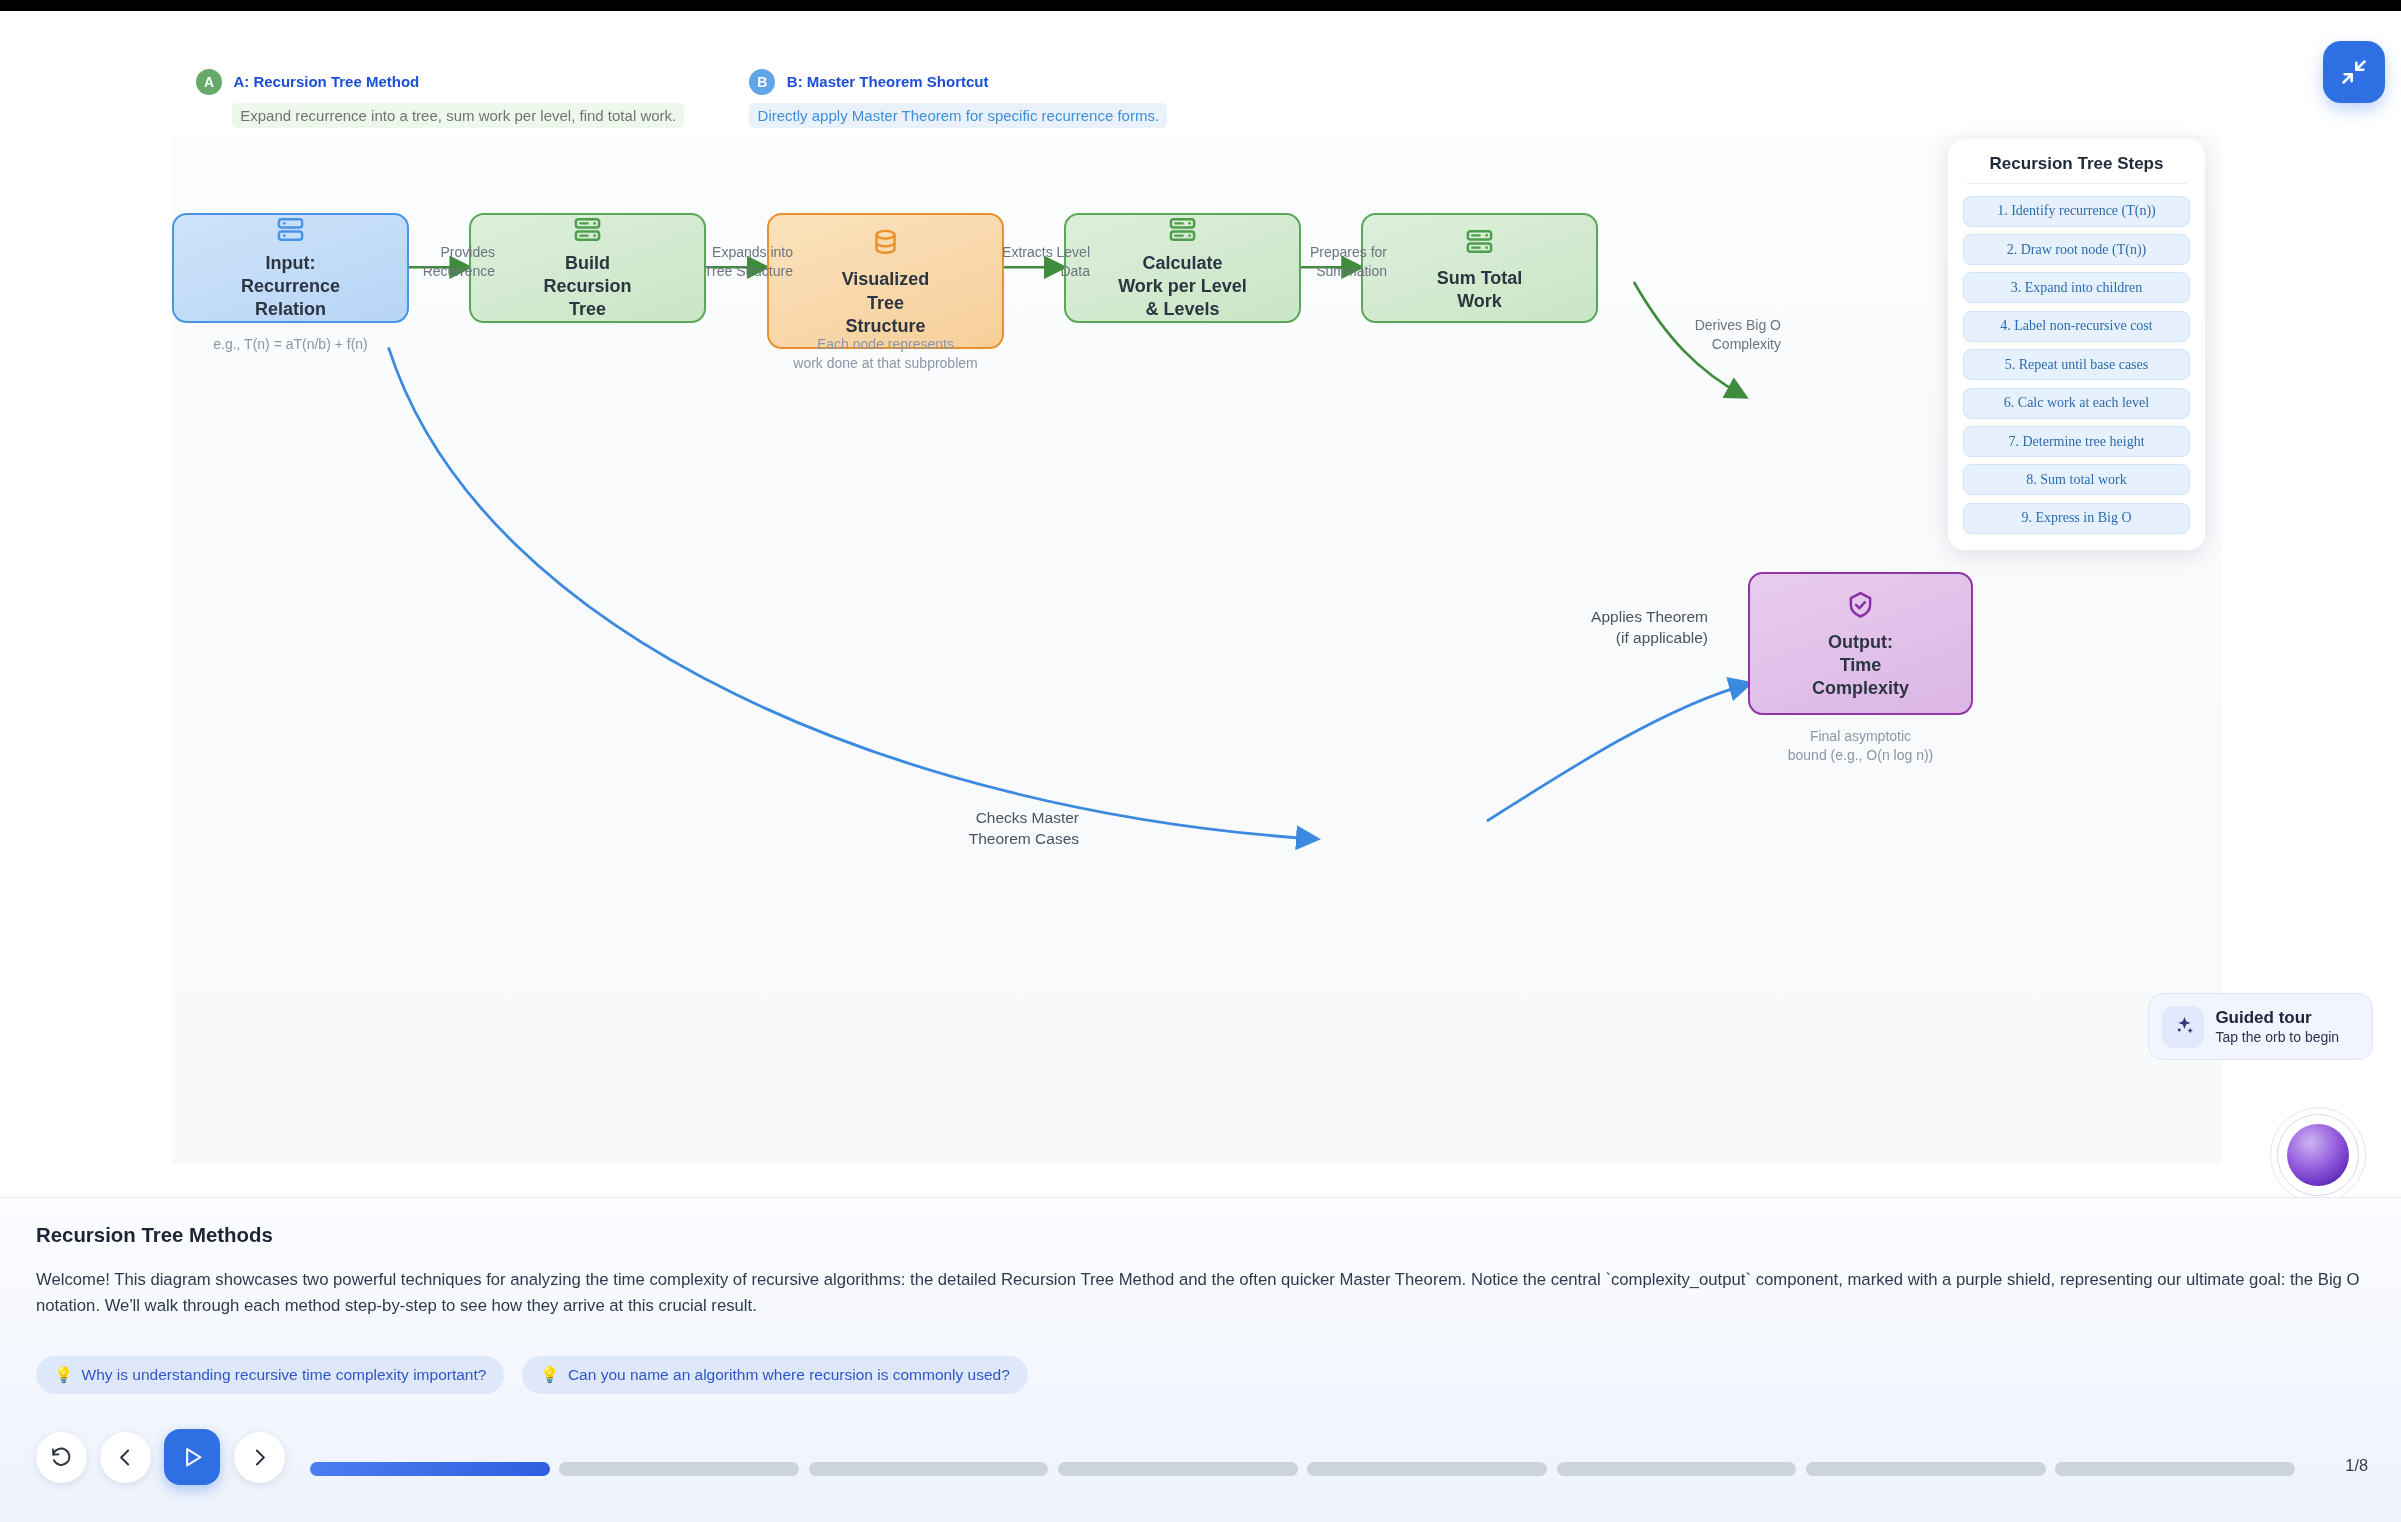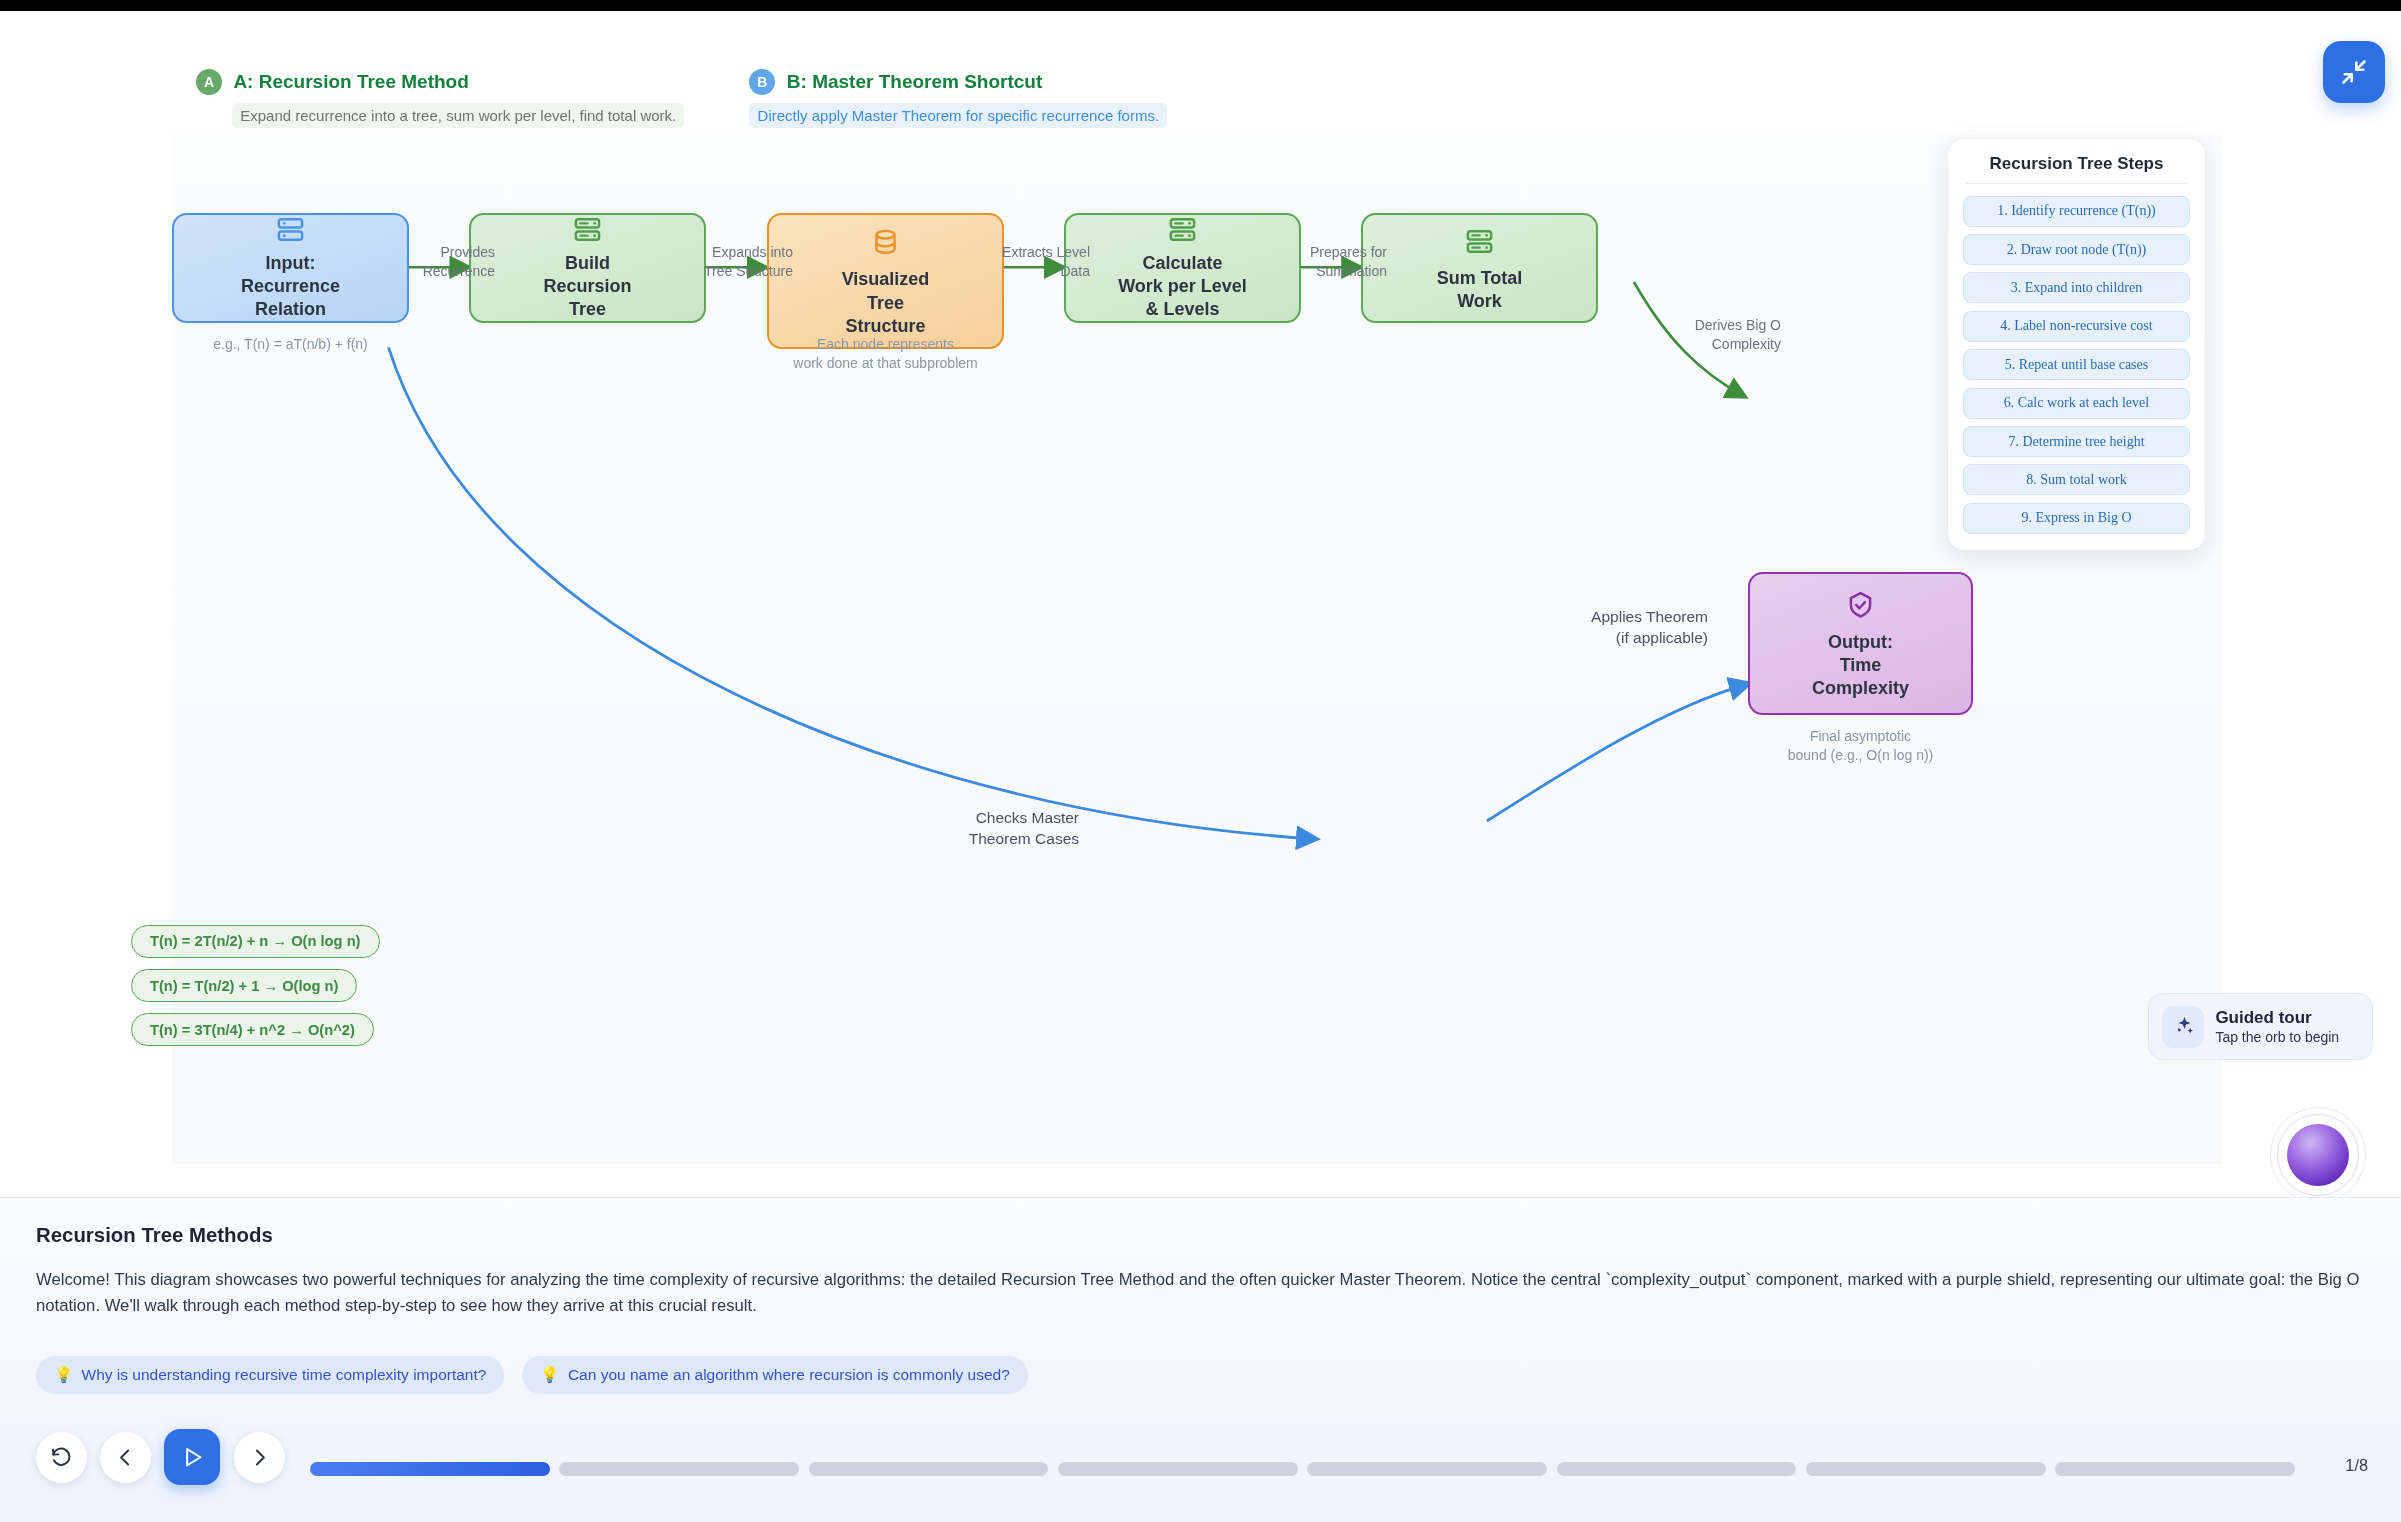--- a/index.html
+++ b/index.html
@@ -15,21 +15,21 @@
   .top-strip { position:absolute; left:0; top:0; width:2401px; height:11.4px; background:#000; }
 
   
   .legend { position:absolute; left:196px; top:67px; display:flex; align-items:flex-start; gap:0; }
   .legend-group { position:relative; }
   .legend-head { display:flex; align-items:center; gap:11.4px; height:29px; }
   .badge { width:26px; height:26px; border-radius:50%; display:flex; align-items:center;
            justify-content:center; color:#fff; font-size:14px; font-weight:700; }
   .badge.a { background:#67a96b; }
   .badge.b { background:#60a5e8; }
-  .legend-title { font-size:19px; font-weight:700; color:#15803d; white-space:nowrap; }
+  .legend-title { font-size:15px; font-weight:700; color:#1d4ed8; white-space:nowrap; }
   .legend-sub { margin-top:6.5px; font-size:15px; padding:4.1px 8.2px; border-radius:4.9px; white-space:nowrap; }
   .legend-sub.a { color:#737373; background:#eef7ec; margin-left:36px; }
   .legend-sub.b { color:#3e8fdd; background:#e9f1fb; }
   .legend-group.b { margin-left:65px; }
   .legend-group.b .legend-sub { margin-left:0; }
 
   
   .collapse-btn { position:absolute; right:16.3px; top:41px; width:62px; height:62px;
       border-radius:18px; background:#2f6fe4; box-shadow:0 6.5px 16.3px rgba(47,111,228,.30);
       display:flex; align-items:center; justify-content:center; cursor:pointer; }
@@ -250,25 +250,20 @@
 
     <div class="edge-label" style="left:225px; top:108px; width:98px;">Provides<br>Recurrence</div>
     <div class="edge-label" style="left:523px; top:108px; width:98px;">Expands into<br>Tree Structure</div>
     <div class="edge-label" style="left:820px; top:108px; width:98px;">Extracts Level<br>Data</div>
     <div class="edge-label" style="left:1117px; top:108px; width:98px;">Prepares for<br>Summation</div>
     <div class="edge-label" style="left:1503px; top:181px; width:106px;">Derives Big O<br>Complexity</div>
     <div class="edge-label dark" style="left:768px; top:673px; width:139px; font-size:15.5px;">Checks Master<br>Theorem Cases</div>
     <div class="edge-label dark" style="left:1389px; top:472px; width:147px; font-size:15.5px;">Applies Theorem<br>(if applicable)</div>
   </div>
 
-  <div class="chips">
-    <div class="chip">T(n) = 2T(n/2) + n → O(n log n)</div>
-    <div class="chip">T(n) = T(n/2) + 1 → O(log n)</div>
-    <div class="chip">T(n) = 3T(n/4) + n^2 → O(n^2)</div>
-  </div>
 
   <div class="steps-panel">
     <div class="steps-title">Recursion Tree Steps</div>
     <div class="steps-divider"></div>
     <div class="step-item">1. Identify recurrence (T(n))</div>
     <div class="step-item">2. Draw root node (T(n))</div>
     <div class="step-item">3. Expand into children</div>
     <div class="step-item">4. Label non-recursive cost</div>
     <div class="step-item">5. Repeat until base cases</div>
     <div class="step-item">6. Calc work at each level</div>

